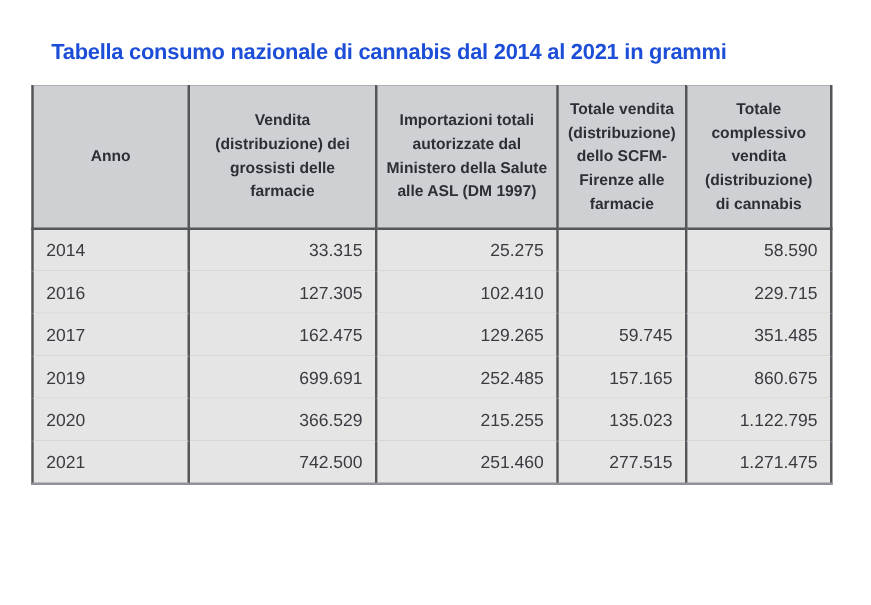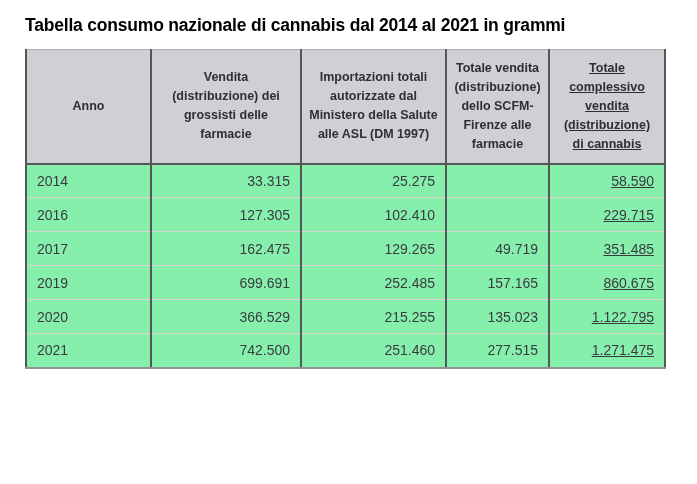--- a/index.html
+++ b/index.html
@@ -9,60 +9,60 @@
   .page {
     position: relative;
     width: 697px;
     height: 484px;
     background: #ffffff;
     padding: 15px 0 0 25px;
     overflow: hidden;
   }
 
   .page-title {
-    margin: 0;
+    margin: 16px;
     font-size: 17.5px;
     font-weight: bold;
     letter-spacing: -0.2px;
-    color: #000000;
+    color: #1d4ed8;
     line-height: 1.2;
   }
 
   table.data-table {
     border-collapse: collapse;
     table-layout: fixed;
     margin-top: 13px;
     width: 631px;
   }
 
   
   th.c0, td.c0 { width: 125px; }
   th.c1, td.c1 { width: 150px; }
   th.c2, td.c2 { width: 145px; }
   th.c3, td.c3 { width: 103px; margin-top: 28px; }
-  th.c4, td.c4 { width: 116px; text-decoration: underline; }
+  th.c4, td.c4 { width: 116px; }
 
   thead th {
     background: #cfd0d4;
     border-left: 2px solid #55565a;
     border-right: 2px solid #55565a;
     border-bottom: 2px solid #55565a;
     border-top: 1px solid #aeafb3;
     font-size: 12.5px;
     font-weight: bold;
     color: #2e2f36;
     text-align: center;
     vertical-align: middle;
     line-height: 1.52;
     padding: 6px 7px;
     height: 114px;
   }
 
   tbody td {
-    background: #86efac;
+    background: #e5e5e5;
     border-left: 2px solid #55565a;
     border-right: 2px solid #55565a;
     border-top: 1px solid #d8d7d2;
     font-size: 14px;
     color: #3a3b41;
     height: 34px;
     padding: 0 10px;
     vertical-align: middle;
     white-space: nowrap;
     overflow: hidden;
@@ -101,21 +101,21 @@
           <td class="c0">2016</td>
           <td class="c1">127.305</td>
           <td class="c2">102.410</td>
           <td class="c3"></td>
           <td class="c4">229.715</td>
         </tr>
         <tr>
           <td class="c0">2017</td>
           <td class="c1">162.475</td>
           <td class="c2">129.265</td>
-          <td class="c3">49.719</td>
+          <td class="c3">59.745</td>
           <td class="c4">351.485</td>
         </tr>
         <tr>
           <td class="c0">2019</td>
           <td class="c1">699.691</td>
           <td class="c2">252.485</td>
           <td class="c3">157.165</td>
           <td class="c4">860.675</td>
         </tr>
         <tr>

